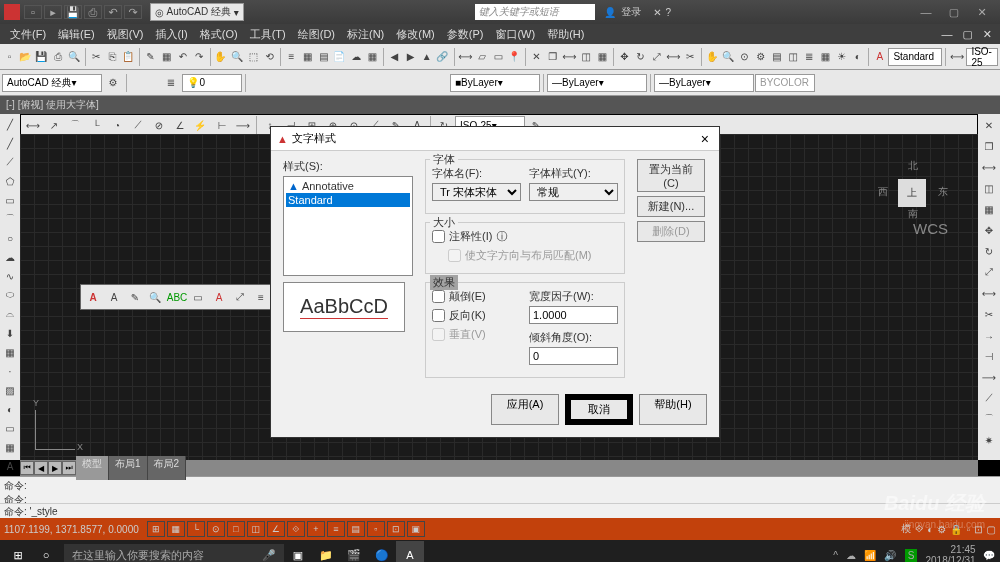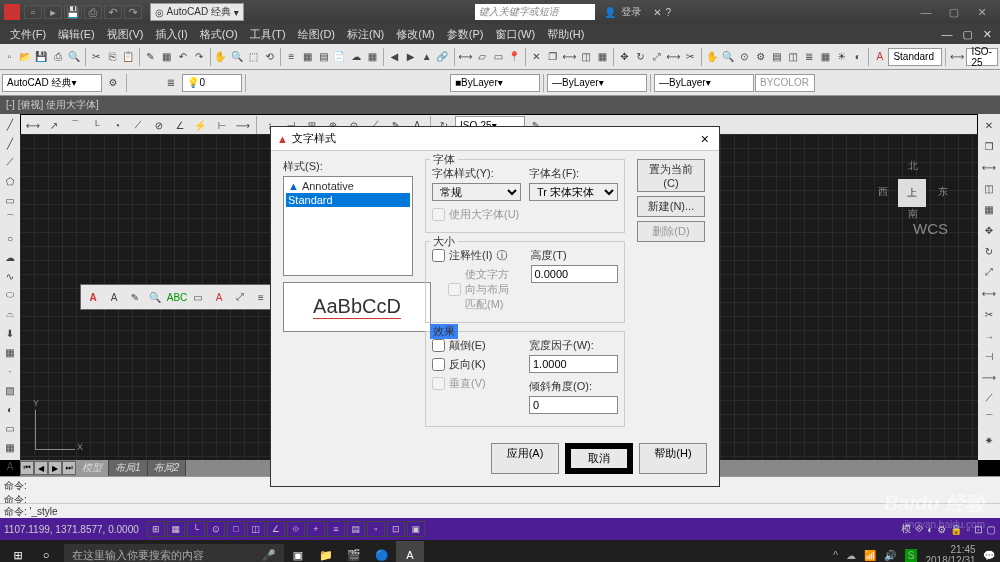--- a/index.html
+++ b/index.html
@@ -51,31 +51,31 @@
     .viewcube { position: absolute; top: 25px; right: 30px; width: 70px; height: 70px; }
     .viewcube-face { position: absolute; top: 20px; left: 20px; width: 28px; height: 28px; background: #ddd; display: flex; align-items: center; justify-content: center; font-size: 10px; color: #333; }
     .viewcube-dir { position: absolute; font-size: 10px; color: #888; }
     
     
     .ucs-icon { position: absolute; bottom: 10px; left: 15px; color: #888; font-size: 9px; }
     
     
     .hscroll { position: absolute; bottom: 0; left: 20px; right: 22px; height: 16px; background: #888; display: flex; align-items: center; }
     .hscroll-arrow { width: 14px; height: 14px; background: #bbb; border: 1px solid #666; display: flex; align-items: center; justify-content: center; font-size: 8px; }
-    .tabs { display: flex; height: 16px; font-style: italic; }
+    .tabs { display: flex; height: 24px; }
     .tab { padding: 1px 6px; background: #666; color: #ddd; font-size: 10px; border-right: 1px solid #444; }
     .tab.active { background: #999; }
     
     
     .cmdline { height: 42px; background: #f0f0f0; border-top: 1px solid #999; font-size: 10px; }
     .cmdline-hist { height: 26px; padding: 2px 4px; color: #333; overflow: hidden; }
     .cmdline-input { height: 14px; padding: 1px 4px; color: #333; border-top: 1px solid #ccc; }
     
     
-    .statusbar { height: 22px; background: #4c1d95; display: flex; align-items: center; padding: 2px 4px; font-size: 10px; color: #ccc; }
+    .statusbar { height: 22px; background: #c2410c; display: flex; align-items: center; padding: 2px 4px; font-size: 10px; color: #ccc; }
     .statusbar .coords { margin-right: 8px; }
     .statusbar .status-toggles { display: flex; gap: 2px; }
     .statusbar .status-toggles span { width: 18px; height: 16px; border: 1px solid #444; display: flex; align-items: center; justify-content: center; font-size: 9px; }
     .statusbar .right-status { margin-left: auto; display: flex; align-items: center; gap: 4px; }
     
     
     .taskbar { height: 30px; background: #1f1f1f; display: flex; align-items: center; padding: 0 4px; }
     .taskbar .start { width: 28px; height: 28px; display: flex; align-items: center; justify-content: center; color: #fff; }
     .taskbar .search { background: #333; color: #aaa; padding: 4px 8px; font-size: 11px; width: 220px; margin-left: 4px; display: flex; align-items: center; gap: 6px; }
     .taskbar .tray { margin-left: auto; color: #aaa; font-size: 10px; display: flex; align-items: center; gap: 8px; }
@@ -91,21 +91,21 @@
     .style-item { padding: 1px 2px; display: flex; align-items: center; gap: 3px; }
     .style-item.selected { background: #0078d7; color: #fff; }
     .dialog-columns { display: flex; gap: 12px; }
     .field-row { margin-bottom: 6px; }
     .field-row label { display: block; margin-bottom: 2px; }
     .field-row select, .field-row input[type="text"] { width: 100%; padding: 1px 3px; border: 1px solid #888; font-size: 11px; height: 18px; }
     .dialog-btn { padding: 2px 8px; border: 1px solid #888; background: #e8e8e8; font-size: 11px; width: 68px; text-align: center; margin-bottom: 4px; }
     .dialog-btn.disabled { color: #999; }
     .dialog-btn.highlight { border: 6px solid #000000; }
     .checkbox-row { display: flex; align-items: center; gap: 4px; margin-bottom: 4px; }
-    .preview-box { border: 1px solid #888; background: #fff; width: 148px; height: 50px; display: flex; align-items: center; justify-content: center; font-family: SimSun, serif; font-size: 20px; }
+    .preview-box { border: 1px solid #888; background: #fff; width: 122px; height: 50px; display: flex; align-items: center; justify-content: center; font-family: SimSun, serif; font-size: 20px; }
     .preview-underline { border-bottom: 1px solid #c33; }
     .dialog-footer { display: flex; justify-content: flex-end; gap: 6px; padding: 8px 12px; }
     .watermark { position: absolute; bottom: 45px; right: 15px; color: rgba(255,255,255,0.5); font-size: 20px; font-weight: bold; font-style: italic; pointer-events: none; }
     .watermark-sub { position: absolute; bottom: 32px; right: 15px; color: rgba(255,255,255,0.3); font-size: 10px; pointer-events: none; }
   </style>
 </head>
 <body>
 
 <div class="titlebar">
   <div class="app-icon"></div>
@@ -450,57 +450,49 @@
         <div class="preview-box" style="margin-top:6px">
           <span class="preview-underline">AaBbCcD</span>
         </div>
       </div>
 
       <div style="flex:1">
         <div style="border:1px solid #ccc;padding:6px;position:relative;margin-bottom:8px">
           <div style="position:absolute;top:-8px;left:4px;background:#f0f0f0;padding:0 3px">字体</div>
           <div style="display:flex;gap:8px">
             <div class="field-row" style="flex:1">
+              <label>字体名(F):</label>
+              <select><option>Tr <span>宋体</span>宋体</option></select>
+            </div>
+            <div class="field-row" style="flex:1">
               <label>字体样式(Y):</label>
               <select><option>常规</option></select>
             </div>
-            <div class="field-row" style="flex:1">
-              <label>字体名(F):</label>
-              <select><option>Tr <span>宋体</span>宋体</option></select>
-            </div>
-          </div>
-          <div class="checkbox-row" style="color:#999">
-            <input type="checkbox" disabled="" style="">
-            <span>使用大字体(U)</span>
           </div>
         </div>
 
         <div style="border:1px solid #ccc;padding:6px;position:relative;margin-bottom:8px">
           <div style="position:absolute;top:-8px;left:4px;background:#f0f0f0;padding:0 3px">大小</div>
           <div style="display:flex;gap:11px">
             <div style="flex:1">
               <div class="checkbox-row">
                 <input type="checkbox" style="">
                 <span>注释性(I)</span>
                 <span>ⓘ</span>
               </div>
               <div class="checkbox-row" style="color:#999;margin-left:16px">
                 <input type="checkbox" disabled="" style="">
                 <span>使文字方向与布局匹配(M)</span>
               </div>
             </div>
-            <div class="field-row" style="flex:1">
-              <label>高度(T)</label>
-              <input type="text" value="0.0000" style="">
-            </div>
           </div>
         </div>
 
         <div style="border:1px solid #ccc;padding:6px;position:relative">
-          <div style="position:absolute;top:-8px;left:4px;background:#3b82f6;padding:0 3px">效果</div>
+          <div style="position:absolute;top:-8px;left:4px;background:#a3a3a3;padding:0 3px">效果</div>
           <div style="display:flex;gap:8px">
             <div style="flex:1">
               <div class="checkbox-row">
                   <input type="checkbox" style="">
                   <span>颠倒(E)</span>
                 </div>
               <div class="checkbox-row">
                   <input type="checkbox" style="">
                   <span>反向(K)</span>
                 </div>

